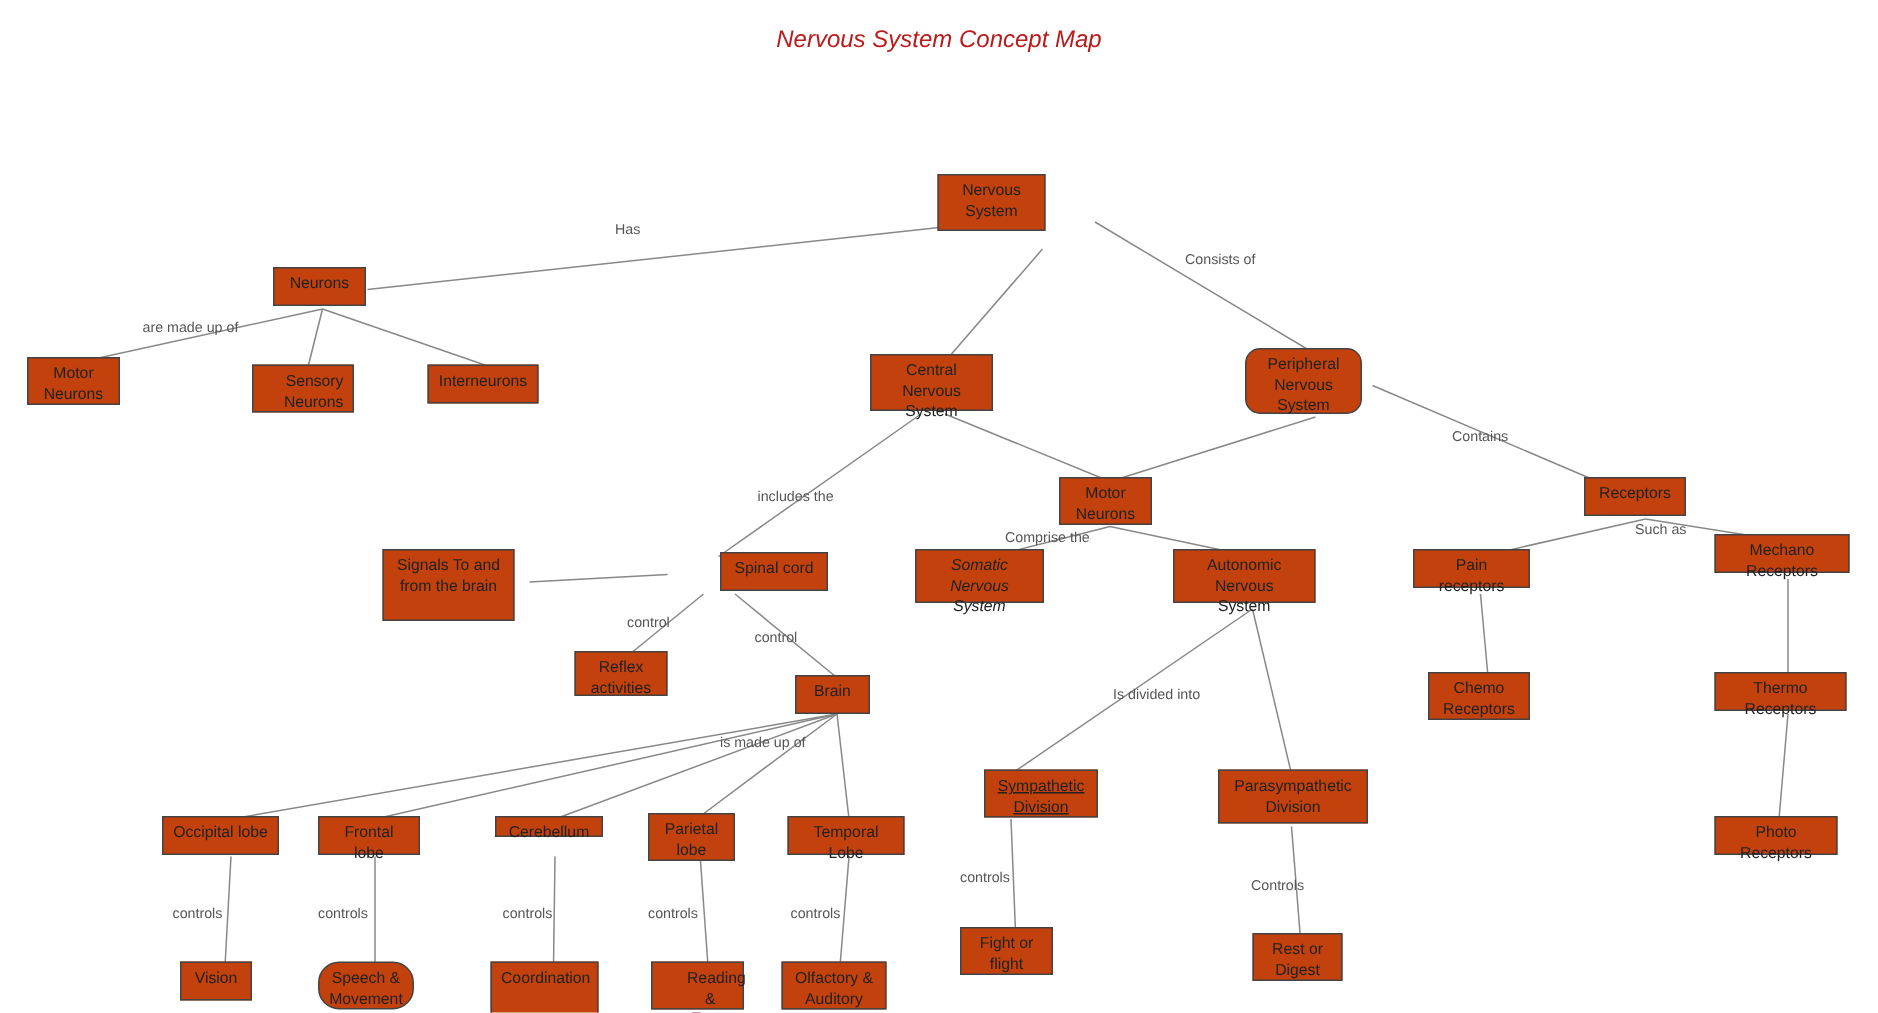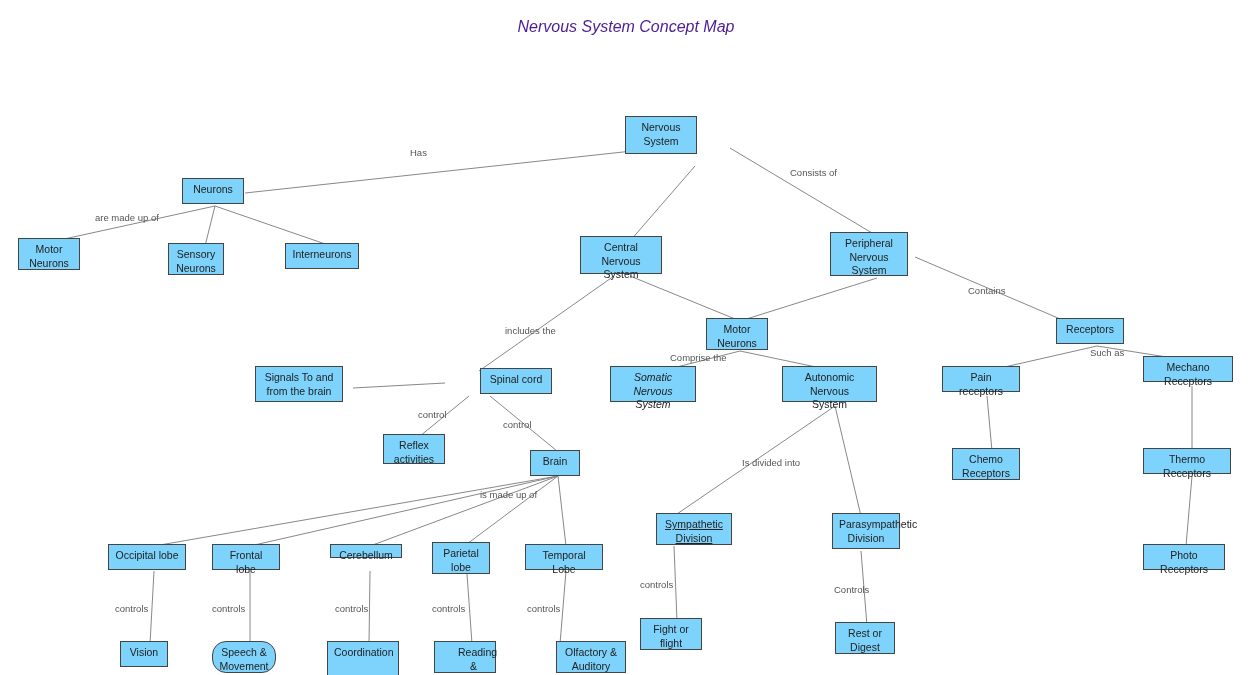--- a/index.html
+++ b/index.html
@@ -9,40 +9,40 @@
       font-size: 11px;
       width: 1252px;
       height: 675px;
       overflow: hidden;
       position: relative;
     }
     #title {
       text-align: center;
       font-size: 16px;
       padding-top: 18px;
-      color: #4c1d95;
+      color: #b91c1c;
       font-style: italic;
     }
     #canvas {
       position: relative;
       width: 1252px;
       height: 640px;
       top: 0;
     }
     svg#lines {
       position: absolute;
       top: 0; left: 0;
       width: 1252px;
       height: 675px;
       pointer-events: none;
     }
     .node {
       position: absolute;
       border: 1px solid #444;
-      background: #7dd3fc;
+      background: #c2410c;
       text-align: center;
       padding: 4px 6px;
       font-size: 10.5px;
       line-height: 1.3;
       color: #222;
     }
   </style>
 </head>
 <body>
 
@@ -125,44 +125,44 @@
     <line x1="467" y1="538" x2="472" y2="608" stroke="#888" stroke-width="1"></line>
     <text x="432" y="576" font-size="9.5" fill="#555">controls</text>
 
     <line x1="566" y1="535" x2="560" y2="608" stroke="#888" stroke-width="1"></line>
     <text x="527" y="576" font-size="9.5" fill="#555">controls</text>
   </svg>
 
   <div class="node" style="left:625px;top:80px;width:72px;height:38px;">Nervous<br>System</div>
   <div class="node" style="left:182px;top:142px;width:62px;height:26px;">Neurons</div>
   <div class="node" style="left:18px;top:202px;width:62px;height:32px;">Motor<br>Neurons</div>
-  <div class="node" style="left:168px;top:207px;width:56px;height:32px;">Sensory<br>Neurons</div>
+  <div class="node" style="left:168px;top:207px;width:68px;height:32px;text-align:right;">Sensory<br>Neurons</div>
   <div class="node" style="left:285px;top:207px;width:74px;height:26px;">Interneurons</div>
   <div class="node" style="left:580px;top:200px;width:82px;height:38px;">Central Nervous<br>System</div>
-  <div class="node" style="left:830px;top:196px;width:78px;height:44px;">Peripheral<br>Nervous<br>System</div>
+  <div class="node" style="left:830px;top:196px;width:78px;height:44px;border-radius:10px;">Peripheral<br>Nervous<br>System</div>
   <div class="node" style="left:706px;top:282px;width:62px;height:32px;">Motor<br>Neurons</div>
   <div class="node" style="left:1056px;top:282px;width:68px;height:26px;">Receptors</div>
   <div class="node" style="left:432px;top:332px;width:72px;height:26px;margin-left:48px;">Spinal cord</div>
-  <div class="node" style="left:255px;top:330px;width:88px;height:36px;">Signals To and<br>from the brain</div>
+  <div class="node" style="left:255px;top:330px;width:88px;height:48px;">Signals To and<br>from the brain</div>
   <div class="node" style="left:610px;top:330px;width:86px;height:36px;font-style:italic;">Somatic Nervous<br>System</div>
   <div class="node" style="left:782px;top:330px;width:95px;height:36px;">Autonomic Nervous<br>System</div>
   <div class="node" style="left:942px;top:330px;width:78px;height:26px;">Pain receptors</div>
   <div class="node" style="left:1143px;top:320px;width:90px;height:26px;">Mechano Receptors</div>
   <div class="node" style="left:383px;top:398px;width:62px;height:30px;">Reflex<br>activities</div>
   <div class="node" style="left:530px;top:414px;width:50px;height:26px;">Brain</div>
   <div class="node" style="left:952px;top:412px;width:68px;height:32px;">Chemo<br>Receptors</div>
   <div class="node" style="left:1143px;top:412px;width:88px;height:26px;">Thermo Receptors</div>
   <div class="node" style="left:656px;top:477px;width:76px;height:32px;text-decoration:underline;">Sympathetic<br>Division</div>
-  <div class="node" style="left:812px;top:477px;width:68px;height:36px;margin-left:20px;">Parasympathetic<br>Division</div>
+  <div class="node" style="left:812px;top:477px;width:100px;height:36px;">Parasympathetic<br>Division</div>
   <div class="node" style="left:108px;top:508px;width:78px;height:26px;">Occipital lobe</div>
   <div class="node" style="left:212px;top:508px;width:68px;height:26px;">Frontal lobe</div>
   <div class="node" style="left:330px;top:508px;width:72px;height:14px;">Cerebellum</div>
   <div class="node" style="left:432px;top:506px;width:58px;height:32px;">Parietal<br>lobe</div>
   <div class="node" style="left:525px;top:508px;width:78px;height:26px;">Temporal Lobe</div>
   <div class="node" style="left:1143px;top:508px;width:82px;height:26px;">Photo Receptors</div>
   <div class="node" style="left:640px;top:582px;width:62px;height:32px;">Fight or<br>flight</div>
   <div class="node" style="left:835px;top:586px;width:60px;height:32px;">Rest or<br>Digest</div>
   <div class="node" style="left:120px;top:605px;width:48px;height:26px;">Vision</div>
   <div class="node" style="left:212px;top:605px;width:64px;height:32px;border-radius:14px;">Speech &amp;<br>Movement</div>
   <div class="node" style="left:327px;top:605px;width:72px;height:41px;">Coordination</div>
   <div class="node" style="left:434px;top:605px;width:62px;height:32px;padding-left:23px;">Reading &amp;<br>Taste</div>
-  <div class="node" style="left:521px;top:605px;width:70px;height:32px;margin-left:35px;">Olfactory &amp;<br>Auditory</div>
+  <div class="node" style="left:521px;top:605px;width:70px;height:32px;">Olfactory &amp;<br>Auditory</div>
 </div>
 
 </body></html>

